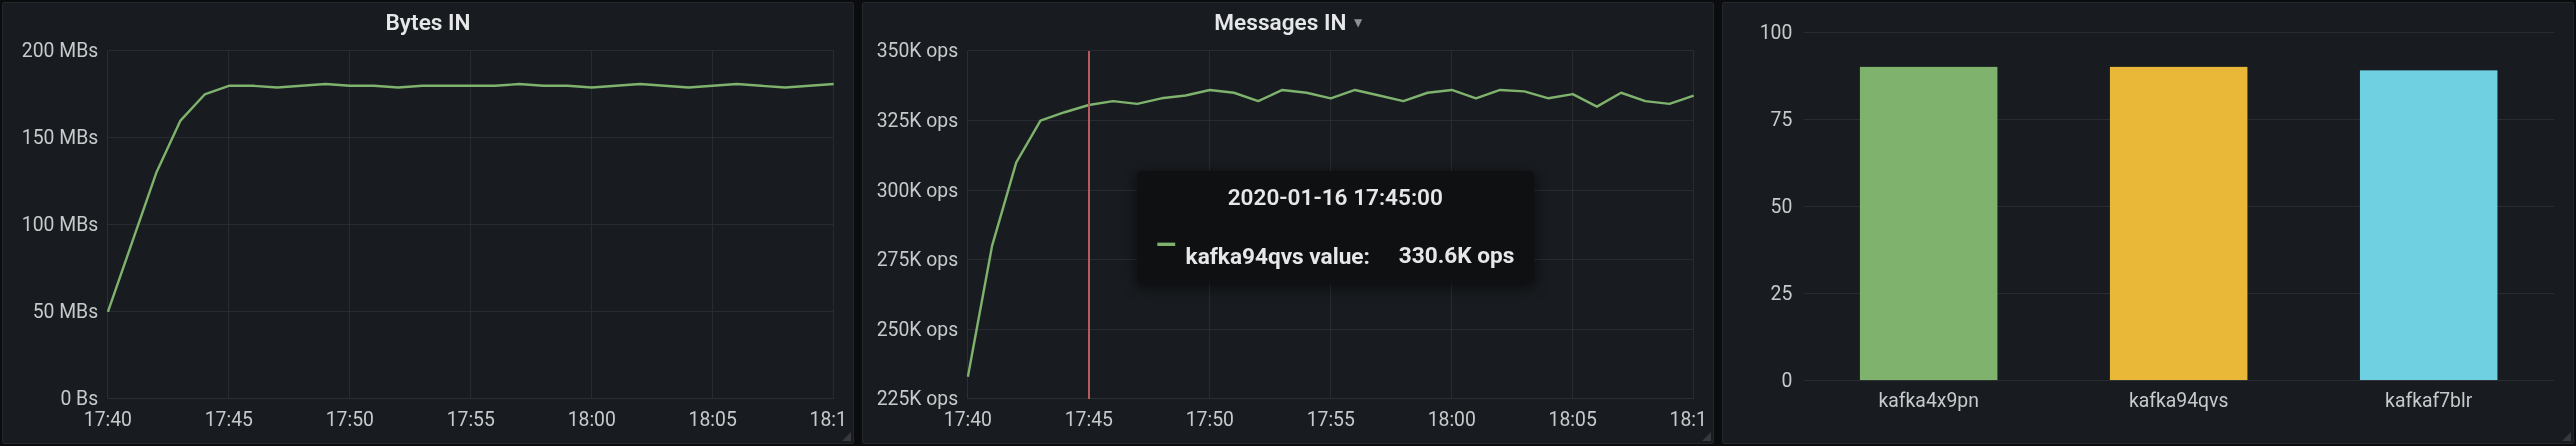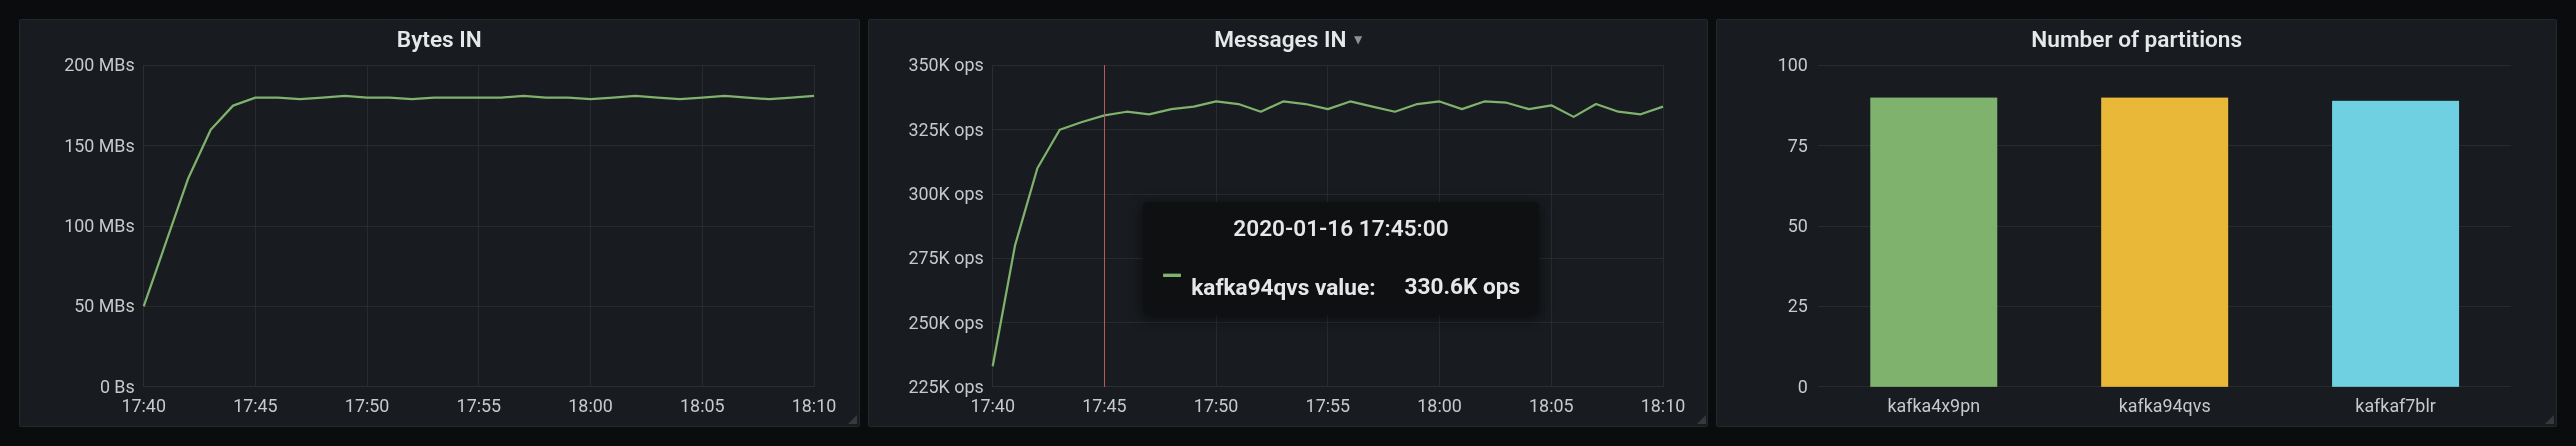--- a/index.html
+++ b/index.html
@@ -8,21 +8,21 @@
     background: #0b0c0e;
     font-family: -apple-system, BlinkMacSystemFont, "Segoe UI", Roboto, Helvetica, Arial, sans-serif;
     color: #d8d9da;
     width: 2576px;
     height: 446px;
     overflow: hidden;
   }
   .panel-row {
     display: flex;
     gap: 8px;
-    padding: 19px;
+    padding: 2px;
     box-sizing: border-box;
     width: 2576px;
     height: 446px;
   }
   .panel {
     background: #181b1f;
     position: relative;
     display: flex;
     flex-direction: column;
     border: 0.8px solid #24272b;
@@ -187,36 +187,33 @@
           <text x="719.3333333333333" y="475" text-anchor="middle" class="axis-text">18:00</text>
           <line x1="869.1666666666667" y1="10" x2="869.1666666666667" y2="441" class="grid-line"></line>
           <text x="869.1666666666667" y="475" text-anchor="middle" class="axis-text">18:05</text>
           <line x1="1019" y1="10" x2="1019" y2="441" class="grid-line"></line>
           <text x="1019" y="475" text-anchor="middle" class="axis-text">18:10</text>
           <line x1="120" y1="10" x2="120" y2="441" class="grid-line"></line>
           <line x1="120" y1="441" x2="1019" y2="441" class="grid-line"></line>
           <path d="M120 413.416 L149.96666666666667 251.35999999999999 L179.93333333333334 147.91999999999996 L209.9 96.19999999999999 L239.86666666666667 85.856 L269.8333333333333 76.89120000000003 L299.8 72.06400000000002 L329.76666666666665 75.512 L359.73333333333335 68.61599999999999 L389.7 65.168 L419.66666666666663 58.27199999999999 L449.6333333333333 61.71999999999997 L479.6 72.06400000000002 L509.56666666666666 58.27199999999999 L539.5333333333333 61.71999999999997 L569.5 68.61599999999999 L599.4666666666667 58.27199999999999 L629.4333333333334 65.168 L659.4 72.06400000000002 L689.3666666666667 61.71999999999997 L719.3333333333333 58.27199999999999 L749.3 68.61599999999999 L779.2666666666667 58.27199999999999 L809.2333333333333 59.99599999999998 L839.2 68.61599999999999 L869.1666666666667 63.44400000000002 L899.1333333333333 78.96000000000004 L929.1 61.71999999999997 L959.0666666666667 72.06400000000002 L989.0333333333333 75.512 L1019 65.168 " class="data-line" stroke="#7eb26d"></path>
           <line x1="269.8333333333333" y1="10" x2="269.8333333333333" y2="441" class="cursor-line"></line>
         </svg>
-      <div class="tooltip" id="tooltip" style="left: 266px; top: 144px;">
+      <div class="tooltip" id="tooltip" style="left: 266px; top: 130px;">
         <div class="ts">2020-01-16 17:45:00</div>
         <div class="row">
           <span class="dash">—</span>
           <span class="name">kafka94qvs value:</span>
           <span class="val">330.6K ops</span>
         </div>
       </div>
     </div>
     <div class="resize-handle"></div>
   </div>
 
   <div class="panel three">
-    <div class="panel-title">
-      <span>Number of partitions</span>
-    </div>
     <div class="chart-area">
       <svg class="plot-svg" id="svg-parts" viewBox="0 0 1033 489">
           <line x1="90" y1="441" x2="1019" y2="441" class="grid-line"></line>
           <text x="76" y="449" text-anchor="end" class="axis-text">0</text>
           <line x1="90" y1="333.25" x2="1019" y2="333.25" class="grid-line"></line>
           <text x="76" y="341.25" text-anchor="end" class="axis-text">25</text>
           <line x1="90" y1="225.5" x2="1019" y2="225.5" class="grid-line"></line>
           <text x="76" y="233.5" text-anchor="end" class="axis-text">50</text>
           <line x1="90" y1="117.75" x2="1019" y2="117.75" class="grid-line"></line>
           <text x="76" y="125.75" text-anchor="end" class="axis-text">75</text>

